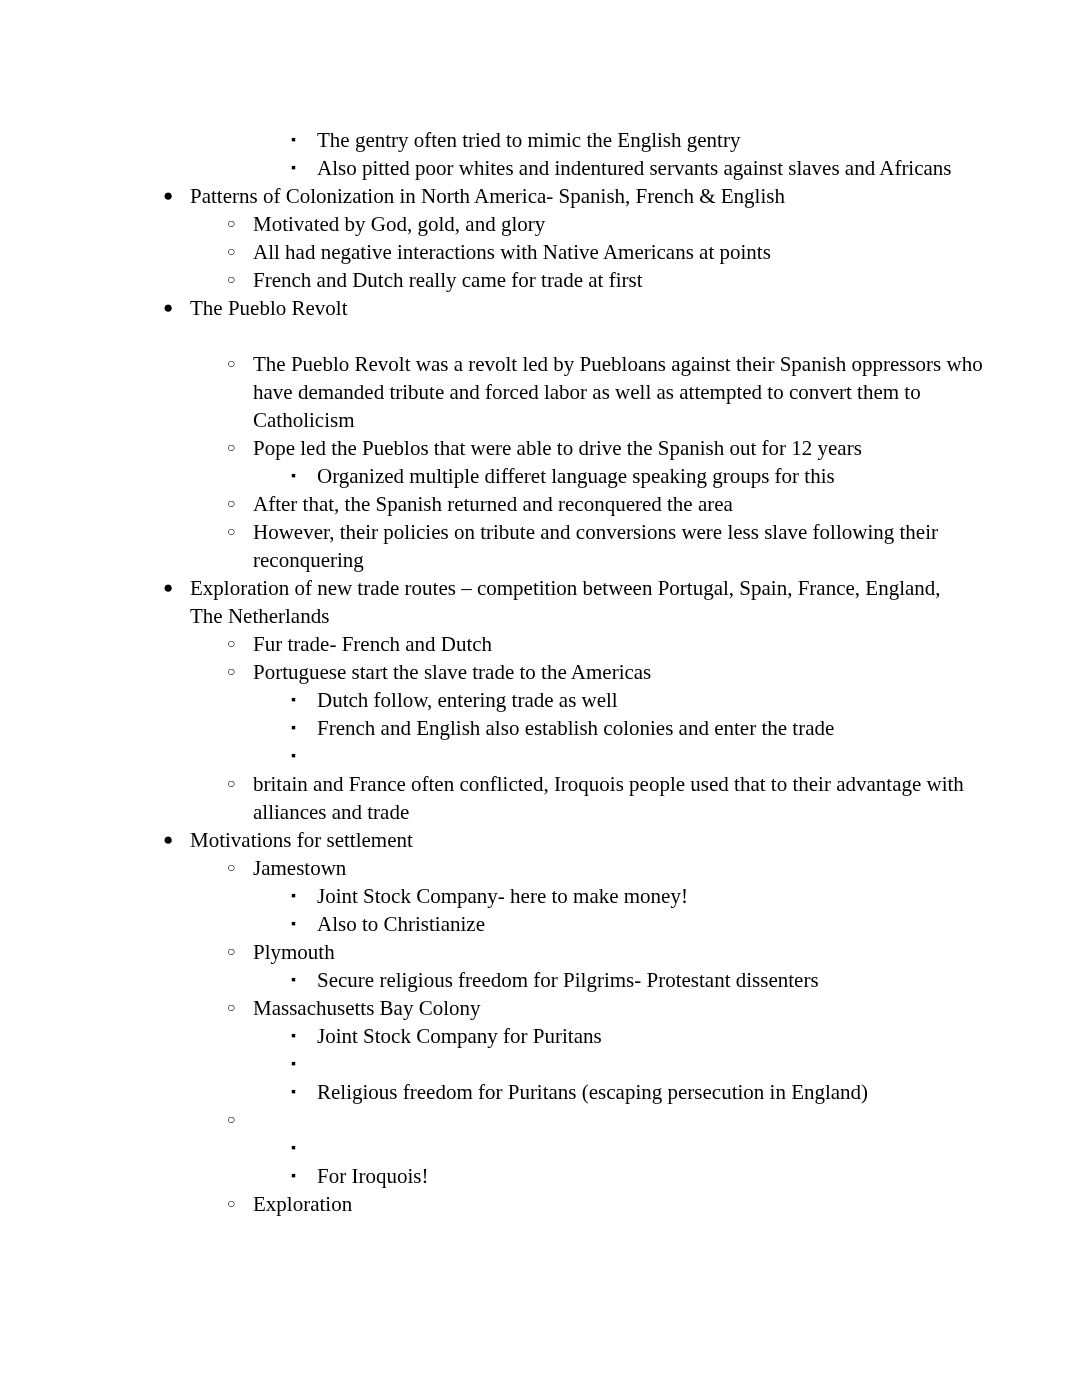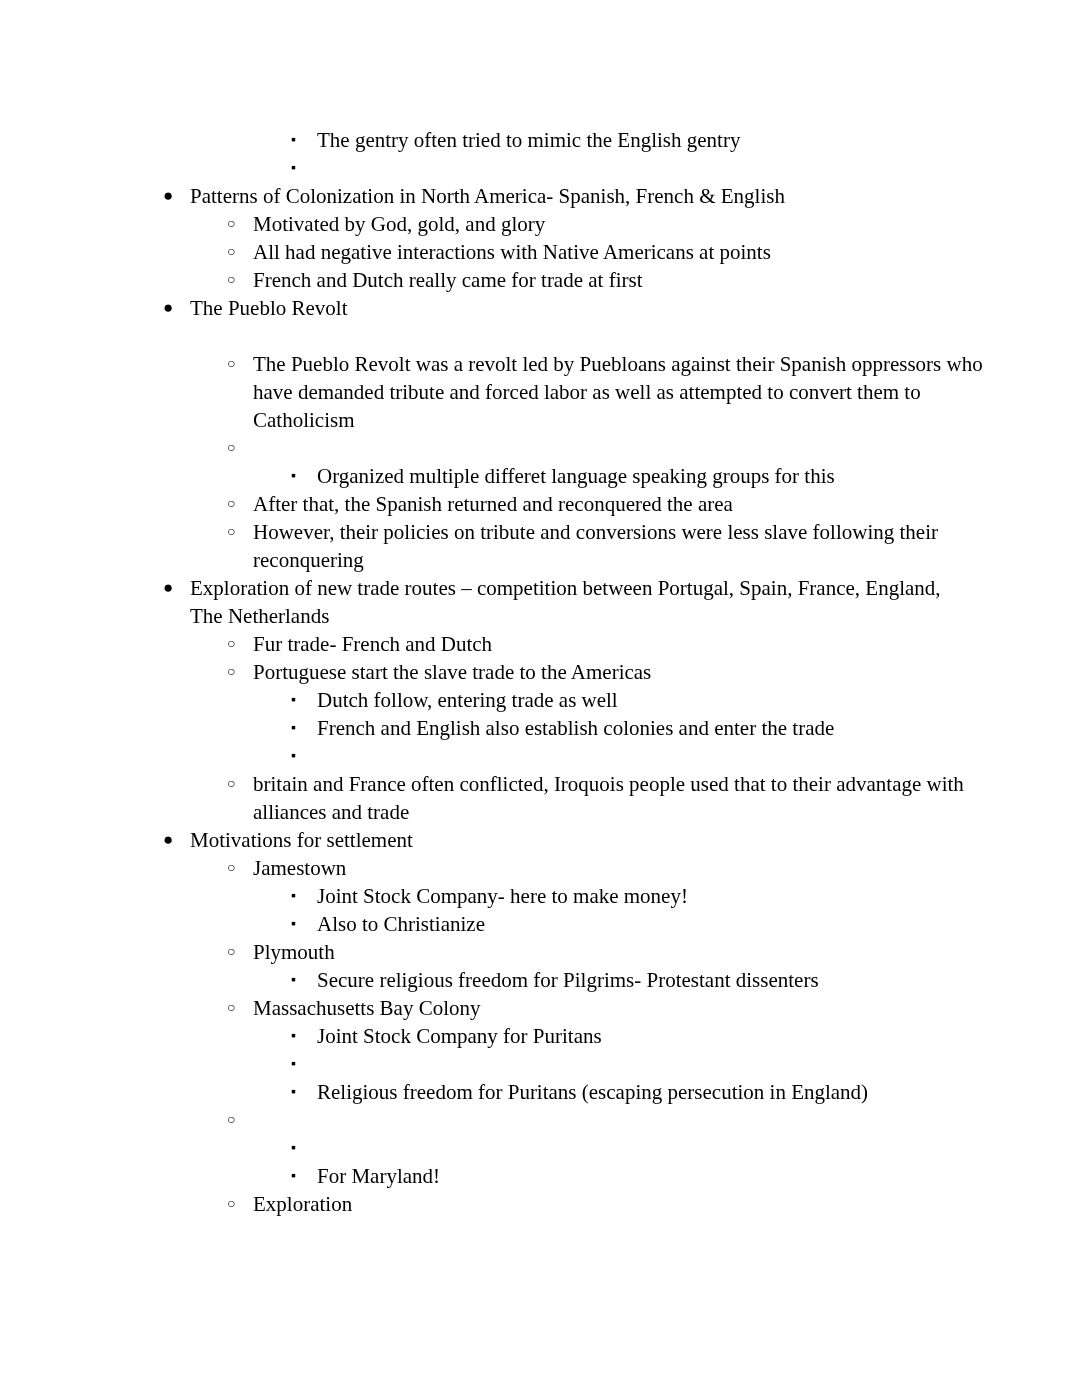--- a/index.html
+++ b/index.html
@@ -78,20 +78,21 @@
 <body>
 
 <div class="page">
   <div class="doc-body" id="doc-body">
       <div class="item lvl3">
         <span class="bullet">▪</span>
         <span class="txt">The gentry often tried to mimic the English gentry</span>
       </div>
       <div class="item lvl3">
         <span class="bullet">▪</span>
+        <span class="txt">Also pitted poor whites and indentured servants against slaves and Africans</span>
       </div>
       <div class="item lvl1">
         <span class="bullet">●</span>
         <span class="txt">Patterns of Colonization in North America- Spanish, French &amp; English</span>
       </div>
       <div class="item lvl2">
         <span class="bullet">○</span>
         <span class="txt">Motivated by God, gold, and glory</span>
       </div>
       <div class="item lvl2">
@@ -106,20 +107,21 @@
         <span class="bullet">●</span>
         <span class="txt">The Pueblo Revolt</span>
       </div>
       <div class="blank-line"></div>
       <div class="item lvl2">
         <span class="bullet">○</span>
         <span class="txt">The Pueblo Revolt was a revolt led by Puebloans against their Spanish oppressors who have demanded tribute and forced labor as well as attempted to convert them to Catholicism</span>
       </div>
       <div class="item lvl2">
         <span class="bullet">○</span>
+        <span class="txt">Pope led the Pueblos that were able to drive the Spanish out for 12 years</span>
       </div>
       <div class="item lvl3">
         <span class="bullet">▪</span>
         <span class="txt">Organized multiple differet language speaking groups for this</span>
       </div>
       <div class="item lvl2">
         <span class="bullet">○</span>
         <span class="txt">After that, the Spanish returned and reconquered the area</span>
       </div>
       <div class="item lvl2">
@@ -193,20 +195,20 @@
         <span class="txt">Religious freedom for Puritans (escaping persecution in England)</span>
       </div>
       <div class="item lvl2">
         <span class="bullet">○</span>
       </div>
       <div class="item lvl3">
         <span class="bullet">▪</span>
       </div>
       <div class="item lvl3">
         <span class="bullet">▪</span>
-        <span class="txt">For Maryland!</span>
+        <span class="txt">For Iroquois!</span>
       </div>
       <div class="item lvl2">
         <span class="bullet">○</span>
         <span class="txt">Exploration</span>
       </div>
     </div>
 </div>
 
 </body></html>

